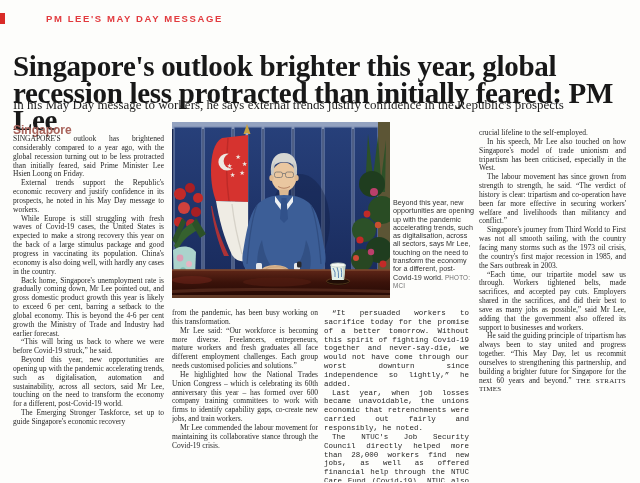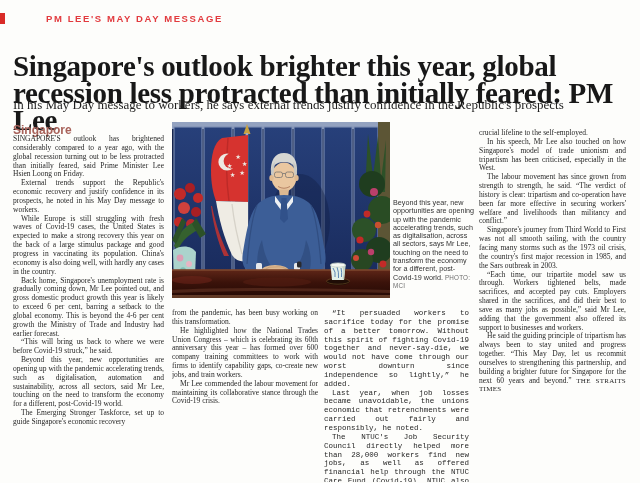--- a/index.html
+++ b/index.html
@@ -226,20 +226,21 @@
     </svg>
   </div>
 
   <div class="caption">
     <span>Beyond this year, new opportunities are opening up with the pandemic accelerating trends, such as digitalisation, across all sectors, says Mr Lee, touching on the need to transform the economy for a different, post-Covid-19 world.</span>
     <span class="credit">PHOTO: MCI</span>
   </div>
 
   <div class="col" id="col2">
     <p>from the pandemic, has been busy working on this transformation.</p>
+    <p class="indent">Mr Lee said: “Our workforce is becoming more diverse. Freelancers, entrepreneurs, mature workers and fresh graduates all face different employment challenges. Each group needs customised policies and solutions.”</p>
     <p class="indent">He highlighted how the National Trades Union Congress – which is celebrating its 60th anniversary this year – has formed over 600 company training committees to work with firms to identify capability gaps, co-create new jobs, and train workers.</p>
     <p class="indent">Mr Lee commended the labour movement for maintaining its collaborative stance through the Covid-19 crisis.</p>
   </div>
 
   <div class="col" id="col3">
     <p class="indent">“It persuaded workers to sacrifice today for the promise of a better tomorrow. Without this spirit of fighting Covid-19 together and never-say-die, we would not have come through our worst downturn since independence so lightly,” he added.</p>
     <p class="indent">Last year, when job losses became unavoidable, the unions economic that retrenchments were carried out fairly and responsibly, he noted.</p>
     <p class="indent">The NTUC's Job Security Council directly helped more than 28,000 workers find new jobs, as well as offered financial help through the NTUC Care Fund (Covid-19). NTUC also partnered the government to implement the Self-Employed Person Income Relief Scheme, extending a</p>
   </div>
 

